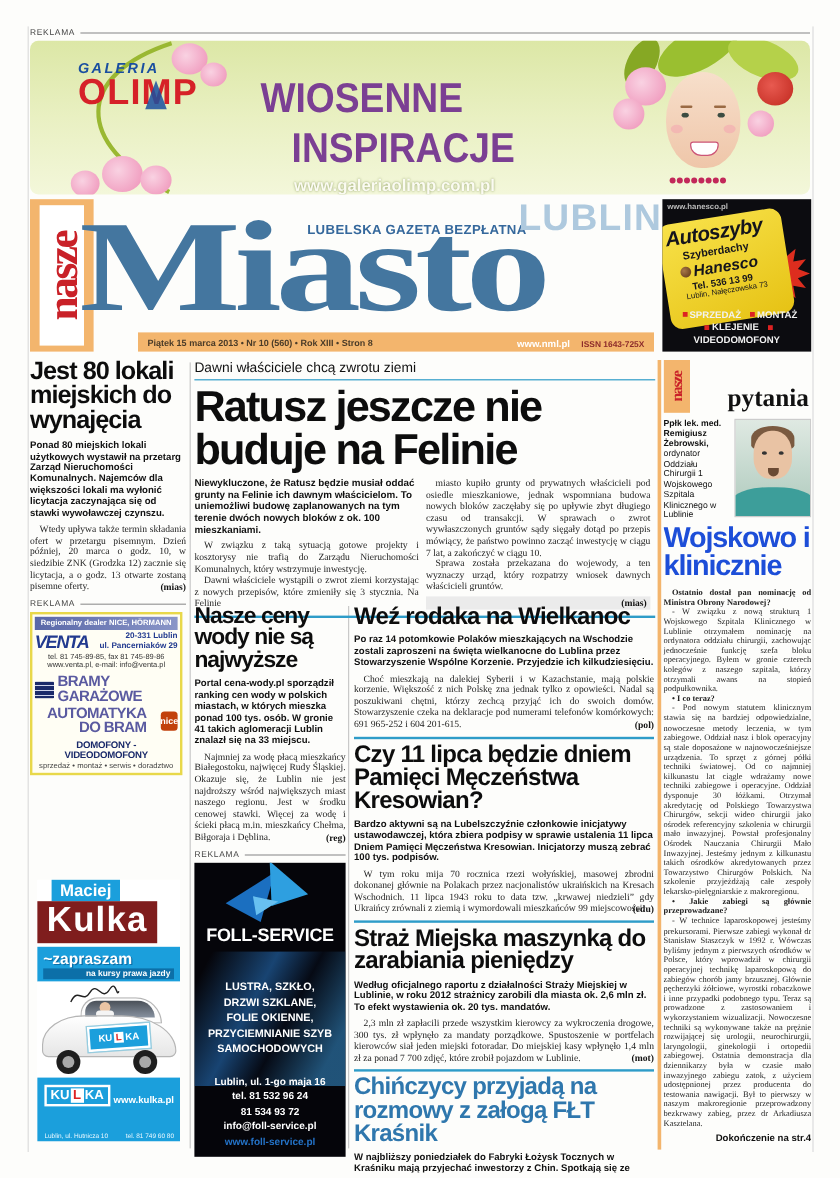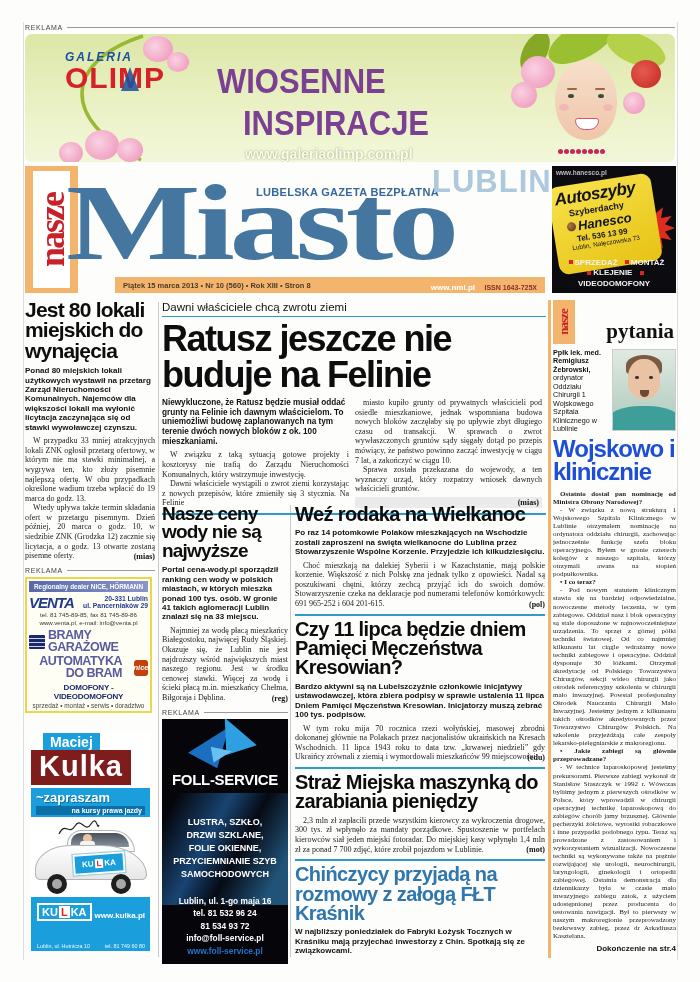--- a/index.html
+++ b/index.html
@@ -94,21 +94,21 @@
   .venta-row{display:flex;align-items:center;margin-top:2px;}
   .venta-logo{font-size:15px;font-weight:bold;font-style:italic;color:#223a8f;letter-spacing:-1px;}
   .venta-addr{flex:1;font-size:6.8px;color:#223a8f;text-align:right;line-height:1.15;font-weight:bold;}
   .venta-tel,.venta-web{font-size:6.2px;color:#333;text-align:center;line-height:1.25;}
   .venta-p1{display:flex;align-items:center;gap:3px;margin-top:4px;}
   .garage-ico{width:16px;height:14px;background:#1a2a6a;border-radius:1px;
      background-image:repeating-linear-gradient(180deg,transparent 0 3px,#cfd4ea 3px 4px);}
   .bigp{font-size:12.5px;font-weight:bold;color:#5a5aa0;line-height:.92;letter-spacing:-.5px;}
   .venta-p2{display:flex;align-items:center;justify-content:flex-end;gap:12px;margin-top:3px;text-align:right;}
   .nice-ico{width:14px;height:16px;background:#c2410c;border-radius:3px;color:#fff;font-size:7.5px;font-weight:bold;
-            display:flex;align-items:center;justify-content:center;font-style:italic;}
+            display:flex;align-items:center;justify-content:center;}
   .venta-p3{font-size:8px;font-weight:bold;color:#1a2a6a;text-align:center;margin-top:4px;letter-spacing:-.2px;}
   .venta-foot{font-size:6.4px;color:#444;text-align:center;margin-top:1px;}
   
   #kulka-ad{position:absolute;left:31px;top:733px;width:119px;height:218px;background:#fff;overflow:hidden;}
   .k-name1{display:inline-block;background:#1b9fdc;color:#fff;font-weight:bold;font-size:14px;padding:1px 7px;margin-left:12px;}
   .k-name2{display:inline-block;background:#7f1d1d;color:#fff;font-weight:bold;font-size:29px;padding:0 8px 2px;margin-top:-1px;letter-spacing:1px;}
   .k-invite{background:#1b9fdc;margin-top:3px;padding:2px 5px;}
   .k-invite-main{color:#fff;font-weight:bold;font-size:13px;text-shadow:1px 1px 0 #0c6fa8;}
   .k-invite-sub{background:#0c6fa8;color:#fff;font-weight:bold;font-size:7px;text-align:right;padding:1px 3px;margin-top:1px;}
   .k-car-zone{position:relative;height:80px;background:#fff;}
@@ -256,21 +256,20 @@
     </div>
   </div>
 
   <div class="vrule" style="left:158px;top:302px;height:655px;"></div>
   <div class="vrule" style="left:290px;top:505px;height:452px;"></div>
   <div class="orule" style="left:548px;top:300px;height:658px;"></div>
 
   <div id="col-left">
     <h2 class="h-lg">Jest 80 lokali miejskich do wynajęcia</h2>
     <p class="lead">Ponad 80 miejskich lokali użytkowych wystawił na przetarg Zarząd Nieruchomości Komunalnych. Najemców dla większości lokali ma wyłonić licytacja zaczynająca się od stawki wywoławczej czynszu.</p>
-    <p class="body ind">W przypadku 33 mniej atrakcyjnych lokali ZNK ogłosił przetarg ofertowy, w którym nie ma stawki minimalnej, a wygrywa ten, kto złoży pisemnie najlepszą ofertę. W obu przypadkach określone wadium trzeba wpłacić do 19 marca do godz. 13.</p>
     <p class="body ind">Wtedy upływa także termin składania ofert w przetargu pisemnym. Dzień później, 20 marca o godz. 10, w siedzibie ZNK (Grodzka 12) zacznie się licytacja, a o godz. 13 otwarte zostaną pisemne oferty.</p>
     <div class="byline">(mias)</div>
     <div class="rek rek-inline">
       <span>REKLAMA</span>
       <span class="rek-line"></span>
     </div>
 
     <div id="venta-ad">
       <div class="venta-head">Regionalny dealer NICE, HÖRMANN</div>
       <div class="venta-row">
@@ -393,20 +392,21 @@
     <div class="byline">(pol)</div>
     <div class="blue-rule"></div>
 
     <h2 class="h-md">Czy 11 lipca będzie dniem Pamięci Męczeństwa Kresowian?</h2>
     <p class="lead">Bardzo aktywni są na Lubelszczyźnie członkowie inicjatywy ustawodawczej, która zbiera podpisy w sprawie ustalenia 11 lipca Dniem Pamięci Męczeństwa Kresowian. Inicjatorzy muszą zebrać 100 tys. podpisów.</p>
     <p class="body ind">W tym roku mija 70 rocznica rzezi wołyńskiej, masowej zbrodni dokonanej głównie na Polakach przez nacjonalistów ukraińskich na Kresach Wschodnich. 11 lipca 1943 roku to data tzw. „krwawej niedzieli” gdy Ukraińcy zrównali z ziemią i wymordowali mieszkańców 99 miejscowości.</p>
     <div class="byline">(edu)</div>
     <div class="blue-rule"></div>
 
     <h2 class="h-md">Straż Miejska maszynką do zarabiania pieniędzy</h2>
+    <p class="lead">Według oficjalnego raportu z działalności Straży Miejskiej w Lublinie, w roku 2012 strażnicy zarobili dla miasta ok. 2,6 mln zł. To efekt wystawienia ok. 20 tys. mandatów.</p>
     <p class="body ind">2,3 mln zł zapłacili przede wszystkim kierowcy za wykroczenia drogowe, 300 tys. zł wpłynęło za mandaty porządkowe. Spustoszenie w portfelach kierowców siał jeden miejski fotoradar. Do miejskiej kasy wpłynęło 1,4 mln zł za ponad 7 700 zdjęć, które zrobił pojazdom w Lublinie.</p>
     <div class="byline">(mot)</div>
     <div class="blue-rule"></div>
 
     <h2 class="h-md blue">Chińczycy przyjadą na rozmowy z załogą FŁT Kraśnik</h2>
     <p class="lead">W najbliższy poniedziałek do Fabryki Łożysk Tocznych w Kraśniku mają przyjechać inwestorzy z Chin. Spotkają się ze związkowcami.</p>
 
   </div>
 
   <div id="col-right">

